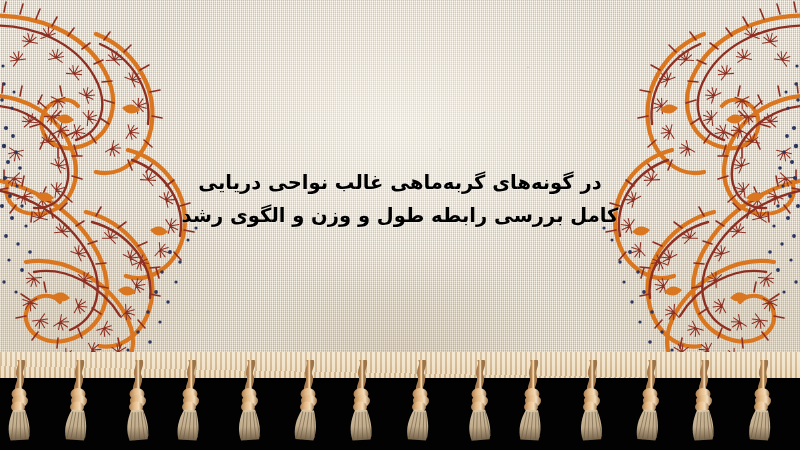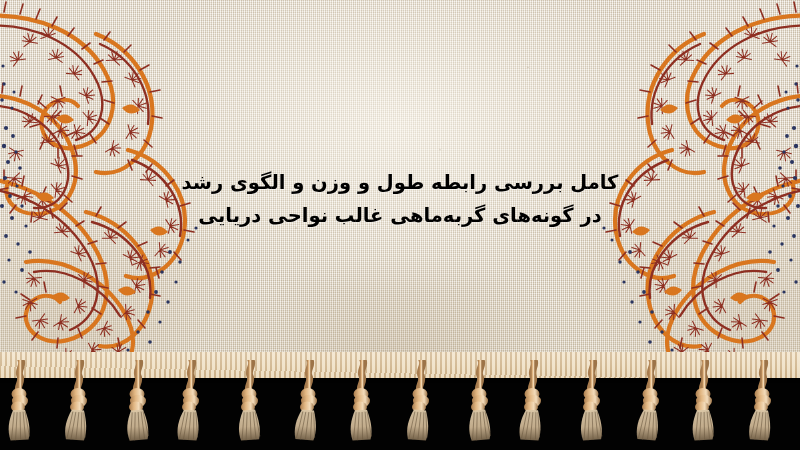--- a/index.html
+++ b/index.html
@@ -524,22 +524,22 @@
         <path d="M36,196 q10,-8 18,2 q-10,8 -18,-2Z"></path>
         <path d="M52,296 q10,-8 18,2 q-10,8 -18,-2Z"></path>
         <path d="M122,108 q10,-8 18,2 q-10,8 -18,-2Z"></path>
         <path d="M150,230 q10,-8 18,2 q-10,8 -18,-2Z"></path>
         <path d="M118,290 q10,-8 18,2 q-10,8 -18,-2Z"></path>
       </g>
     </svg>
   </div>
 
   <div class="title-block">
+    <span class="title-line">در گونه‌های گربه‌ماهی غالب نواحی دریایی</span>
     <span class="title-line">کامل بررسی رابطه طول و وزن و الگوی رشد</span>
-    <span class="title-line">در گونه‌های گربه‌ماهی غالب نواحی دریایی</span>
   </div>
 
   <div class="blackfield"></div>
 
   <div class="selvage"></div>
 
   <div class="fringe">
       <div class="tassel" style="left: 4px;">
         <svg width="34" height="86" viewBox="0 0 34 86" xmlns="http://www.w3.org/2000/svg">
           <defs>

